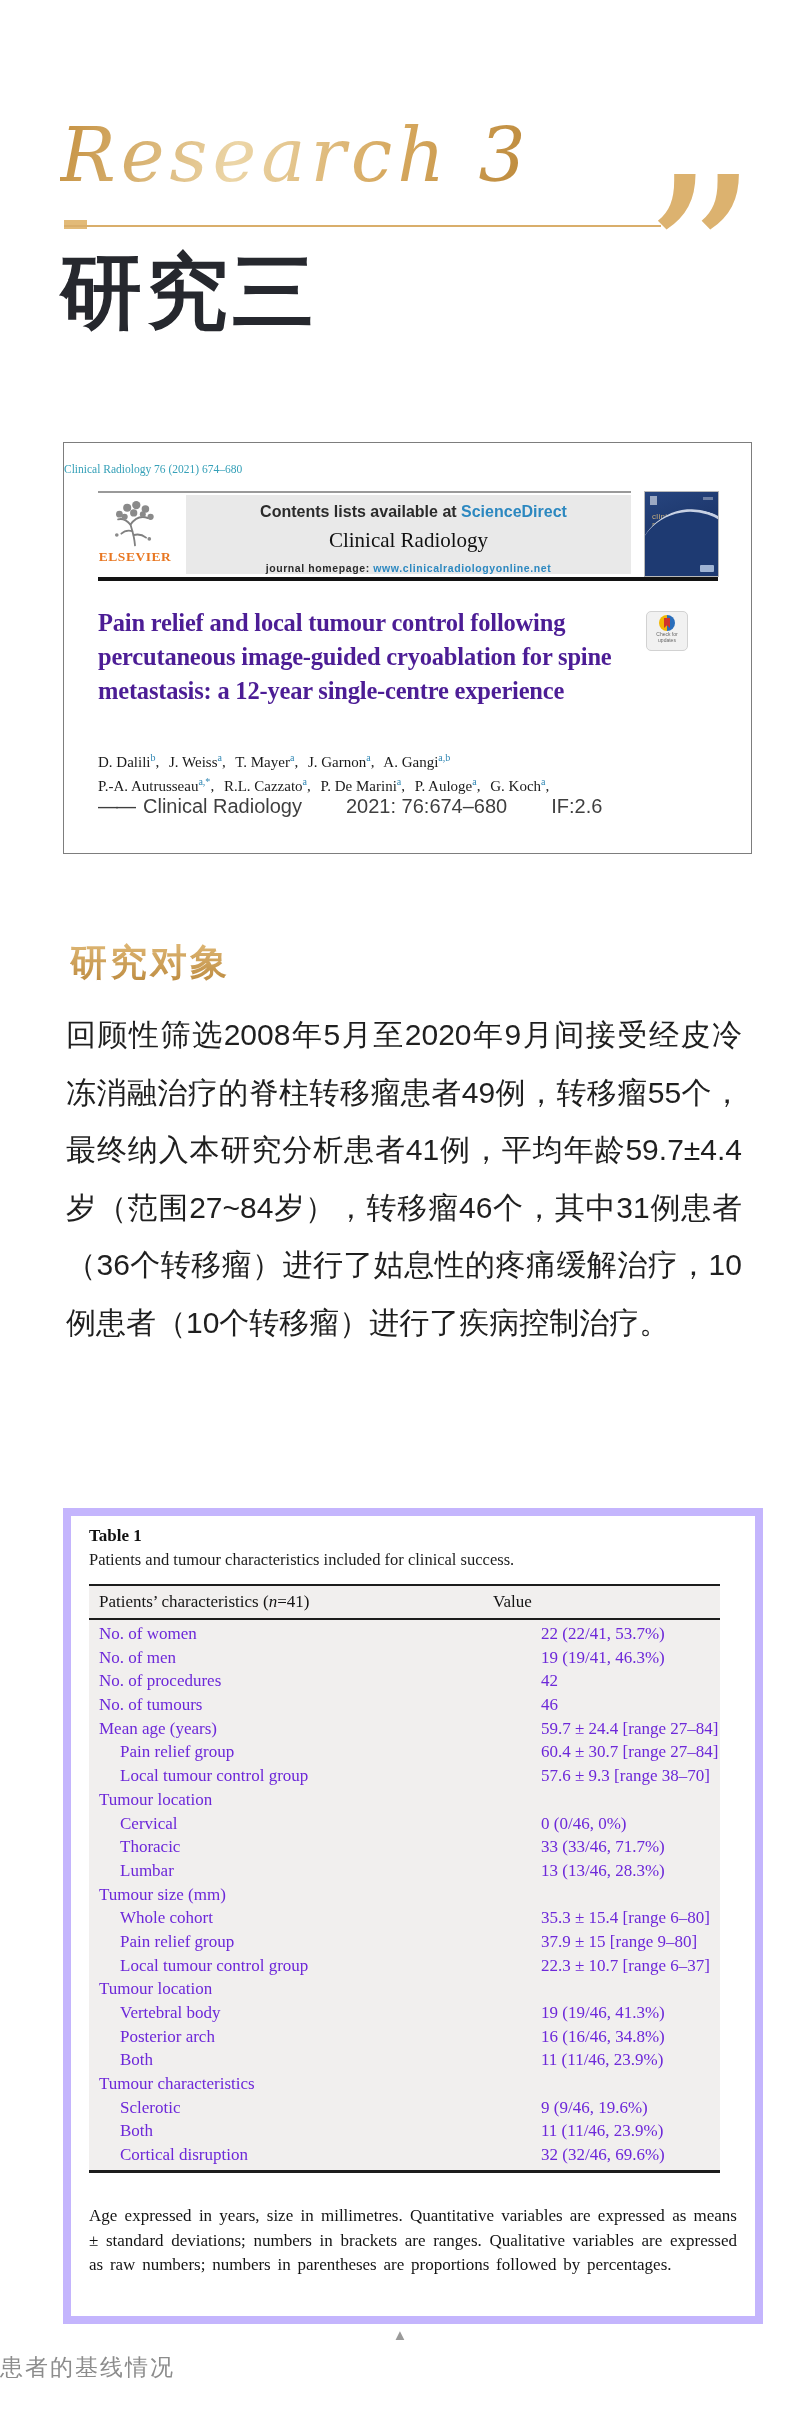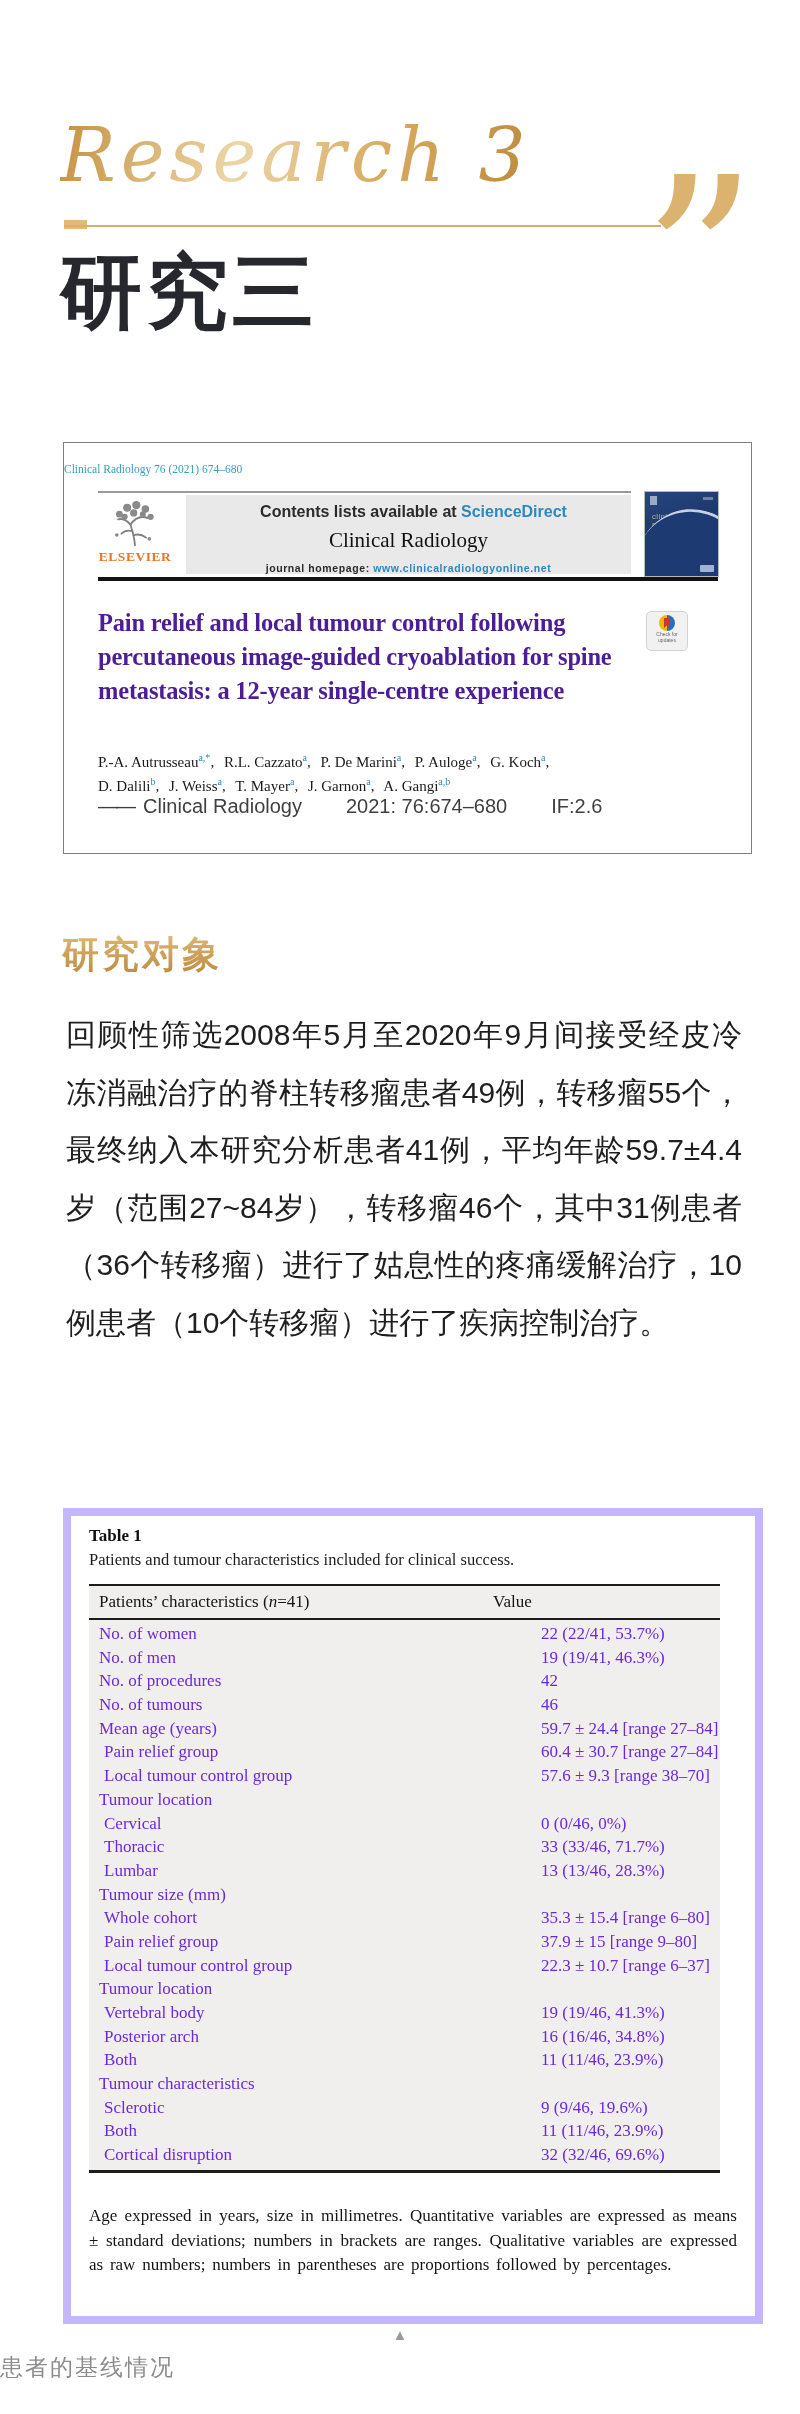--- a/index.html
+++ b/index.html
@@ -137,21 +137,21 @@
     font-family:"Liberation Serif",serif;font-size:17px;color:#141414;
   }
   .t-header .hl{width:404px;padding-left:10px;box-sizing:border-box;}
   .t-header .hl i{font-family:"Liberation Serif",serif;}
   .t-rows{padding:2px 0 3px 0;}
   .trow{
     display:flex;height:23.7px;line-height:23.7px;
     font-family:"Liberation Serif",serif;font-size:17px;color:#6d28d9;gap:48px;
   }
   .tlabel{width:404px;padding-left:10px;box-sizing:border-box;white-space:nowrap;}
-  .tlabel.indent{padding-left:15px;}
+  .tlabel.indent{padding-left:31px;}
   .tvalue{flex:1;white-space:nowrap;}
   .t-footnote{
     position:absolute;left:18px;right:18px;top:688px;
     font-family:"Liberation Serif",serif;font-size:17px;line-height:24.5px;color:#141414;
     text-align:justify;word-spacing:2.5px;
   }
   
   .caption-marker{
     position:absolute;left:0;top:2327px;width:100%;text-align:center;
     font-size:15px;color:#9a9a9a;line-height:16px;
@@ -226,54 +226,54 @@
 
   <div class="badge">
     <div class="badge-icon"></div>
     <div class="badge-label">Check for updates</div>
   </div>
 
   <div class="authors">
     <div>
       
     
-        <span class="author"><span>P.-A. Autrusseau</span><sup>a,*</sup><span>,</span></span>
-      
-        <span class="author"><span>R.L. Cazzato</span><sup>a</sup><span>,</span></span>
-      
-        <span class="author"><span>P. De Marini</span><sup>a</sup><span>,</span></span>
-      
-        <span class="author"><span>P. Auloge</span><sup>a</sup><span>,</span></span>
-      
-        <span class="author"><span>G. Koch</span><sup>a</sup><span>,</span></span>
+        <span class="author"><span>D. Dalili</span><sup>b</sup><span>,</span></span>
+      
+        <span class="author"><span>J. Weiss</span><sup>a</sup><span>,</span></span>
+      
+        <span class="author"><span>T. Mayer</span><sup>a</sup><span>,</span></span>
+      
+        <span class="author"><span>J. Garnon</span><sup>a</sup><span>,</span></span>
+      
+        <span class="author"><span>A. Gangi</span><sup>a,b</sup><span></span></span>
       </div>
     <div>
       
     
-        <span class="author"><span>D. Dalili</span><sup>b</sup><span>,</span></span>
-      
-        <span class="author"><span>J. Weiss</span><sup>a</sup><span>,</span></span>
-      
-        <span class="author"><span>T. Mayer</span><sup>a</sup><span>,</span></span>
-      
-        <span class="author"><span>J. Garnon</span><sup>a</sup><span>,</span></span>
-      
-        <span class="author"><span>A. Gangi</span><sup>a,b</sup><span></span></span>
+        <span class="author"><span>P.-A. Autrusseau</span><sup>a,*</sup><span>,</span></span>
+      
+        <span class="author"><span>R.L. Cazzato</span><sup>a</sup><span>,</span></span>
+      
+        <span class="author"><span>P. De Marini</span><sup>a</sup><span>,</span></span>
+      
+        <span class="author"><span>P. Auloge</span><sup>a</sup><span>,</span></span>
+      
+        <span class="author"><span>G. Koch</span><sup>a</sup><span>,</span></span>
       </div>
   </div>
 
   <div class="cite-row">
     <span class="cite-dash">——</span>
     <span class="cite-journal">Clinical Radiology</span>
     <span class="cite-vol">2021: 76:674–680</span>
     <span class="cite-if">IF:2.6</span>
   </div>
 </div>
 
-<h2 class="subsection-title" style="margin:0;">研究对象</h2>
+<h2 class="subsection-title" style="margin:8px;">研究对象</h2>
 <p class="body-paragraph" style="margin:4px;">回顾性筛选2008年5月至2020年9月间接受经皮冷冻消融治疗的脊柱转移瘤患者49例，转移瘤55个，最终纳入本研究分析患者41例，平均年龄59.7±4.4岁（范围27~84岁），转移瘤46个，其中31例患者（36个转移瘤）进行了姑息性的疼痛缓解治疗，10例患者（10个转移瘤）进行了疾病控制治疗。</p>
 
 <div class="table-card">
   <div class="t-title">Table 1</div>
   <div class="t-caption">Patients and tumour characteristics included for clinical success.</div>
   <div class="t-box">
     <div class="t-header">
       <span class="hl"><span>Patients’ characteristics (</span><i>n</i><span>=41)</span></span>
       <span class="hv">Value</span>
     </div>

